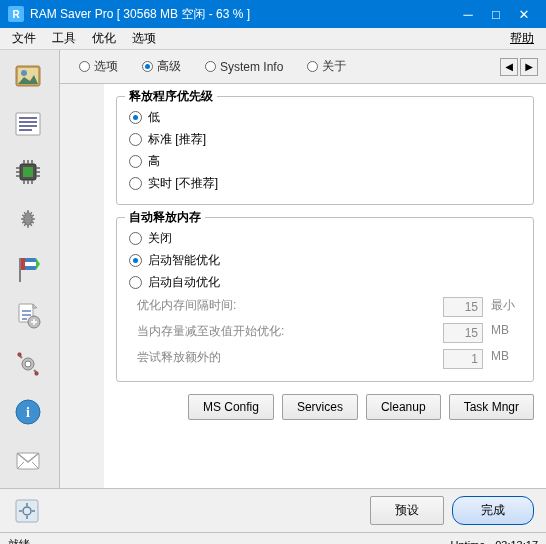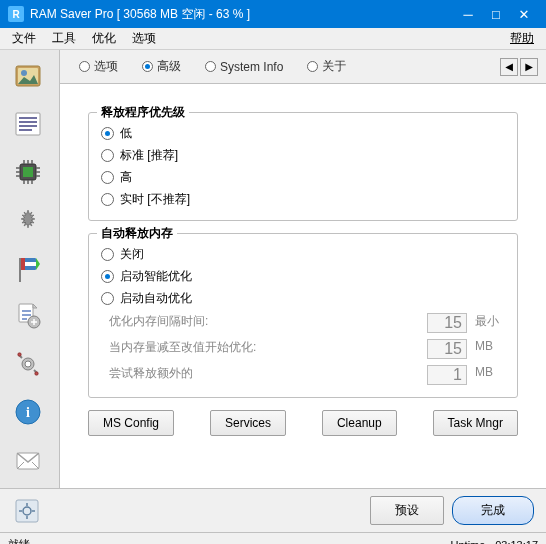--- a/index.html
+++ b/index.html
@@ -179,22 +179,23 @@
       display: flex;
       align-items: center;
       justify-content: center;
       font-size: 10px;
     }
 
     
     .content-panel {
       flex: 1;
       background: white;
-      padding: 28px;
+      padding: 12px;
       overflow-y: auto;
+      margin-left: 44px;
     }
 
     
     .group-box {
       border: 1px solid #c0c0c0;
       border-radius: 3px;
       padding: 8px 12px 12px;
       margin-bottom: 12px;
       position: relative;
     }
@@ -255,35 +256,35 @@
       font-size: 12px;
       flex: 1;
     }
     .form-input {
       width: 40px;
       height: 20px;
       border: 1px solid #c0c0c0;
       background: #f5f5f5;
       text-align: right;
       padding: 0 4px;
-      font-size: 16px;
+      font-size: 12px;
       color: #888;
     }
     .form-unit {
       font-size: 12px;
       color: #888;
       width: 30px;
     }
 
     
     .bottom-btns {
       display: flex;
-      gap: 18px;
+      gap: 8px;
       margin-top: 8px;
-      justify-content: space-between;
+      justify-content: flex-end;
     }
     .action-btn {
       padding: 5px 14px;
       border: 1px solid #a0a0a0;
       background: linear-gradient(to bottom, #f8f8f8, #e8e8e8);
       cursor: pointer;
       font-size: 12px;
       color: #000;
       border-radius: 2px;
       min-width: 70px;

